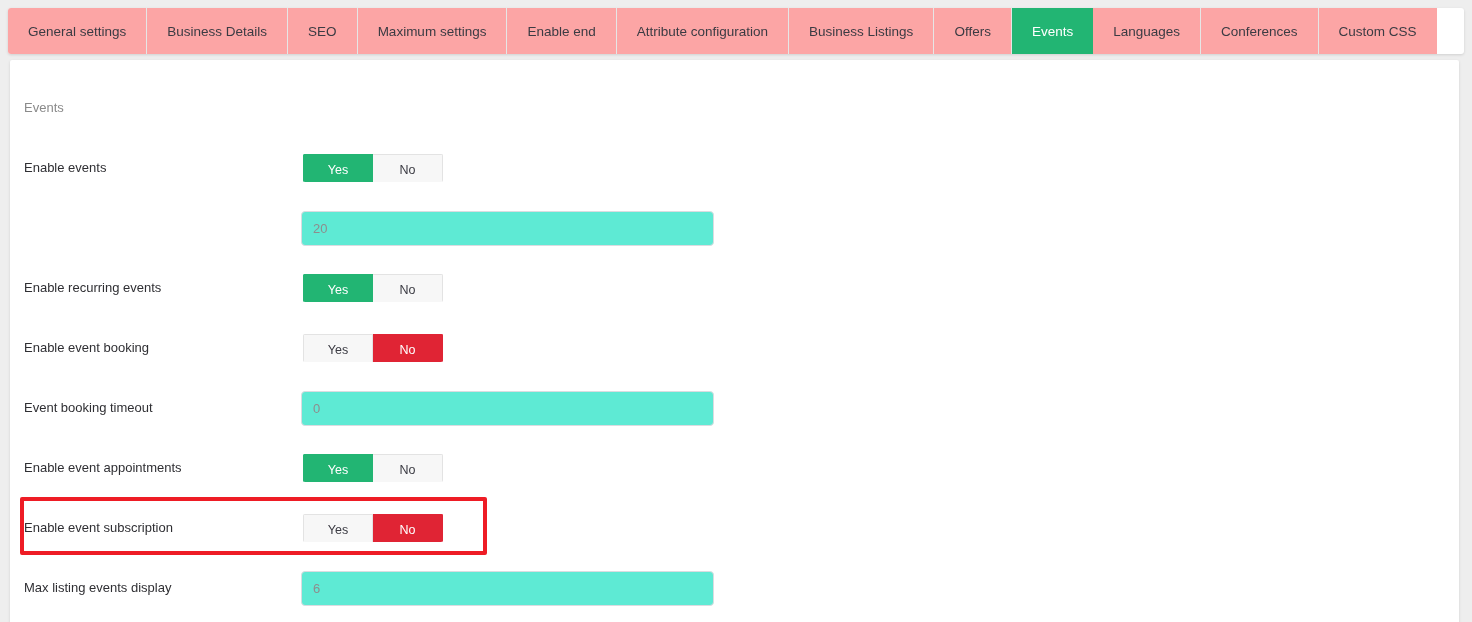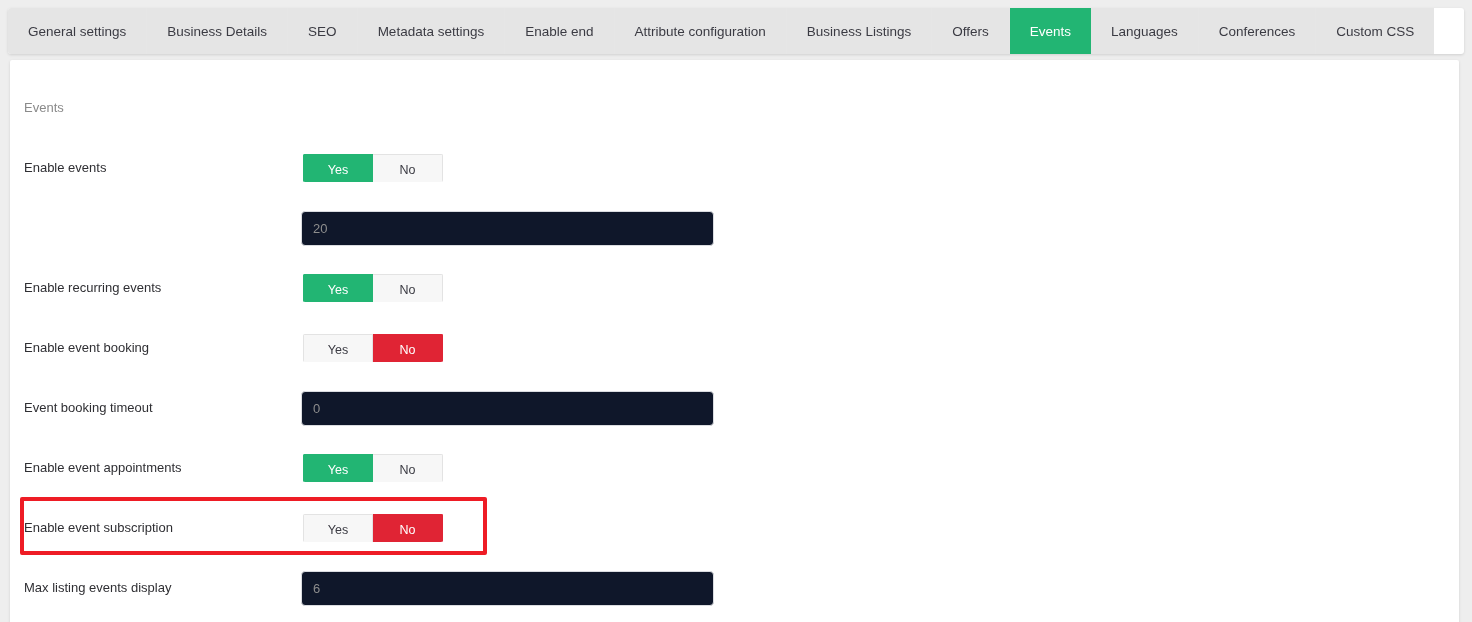--- a/index.html
+++ b/index.html
@@ -29,21 +29,21 @@
   .tab {
     display: flex;
     align-items: center;
     justify-content: center;
     padding: 0 20px;
     font-size: 13.5px;
     color: #3b3b43;
     border-right: 1px solid #e6e6e6;
     white-space: nowrap;
     cursor: pointer;
-    background: #e5e5e5;
+    background: #fca5a5;
     user-select: none;
   }
   .tab:last-child { border-right: none; }
   .tab.active {
     background: #22b573;
     color: #ffffff;
     border-right: none;
   }
 
   
@@ -127,21 +127,21 @@
   }
 
   
   .text-input {
     position: absolute;
     left: 291px;
     width: 413px;
     height: 35px;
     border: 1px solid #dadce0;
     border-radius: 4px;
-    background: #0f172a;
+    background: #5eead4;
     font-family: "Liberation Sans", sans-serif;
     font-size: 13px;
     color: #777777;
     padding: 0 11px;
     outline: none;
   }
   .text-input::placeholder { color: #8d8d8d; opacity: 1; }
 
   
   .highlight-box {
@@ -163,21 +163,21 @@
     <div class="tab">
       <span>General settings</span>
     </div>
     <div class="tab">
       <span>Business Details</span>
     </div>
     <div class="tab">
       <span>SEO</span>
     </div>
     <div class="tab">
-      <span>Metadata settings</span>
+      <span>Maximum settings</span>
     </div>
     <div class="tab">
       <span>Enable end</span>
     </div>
     <div class="tab">
       <span>Attribute configuration</span>
     </div>
     <div class="tab">
       <span>Business Listings</span>
     </div>

